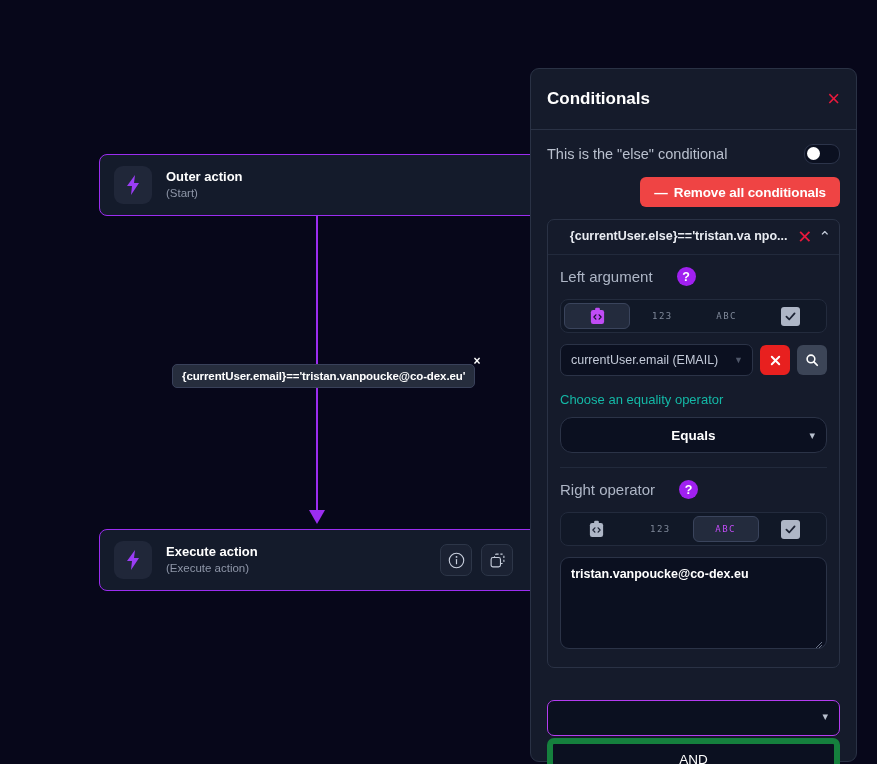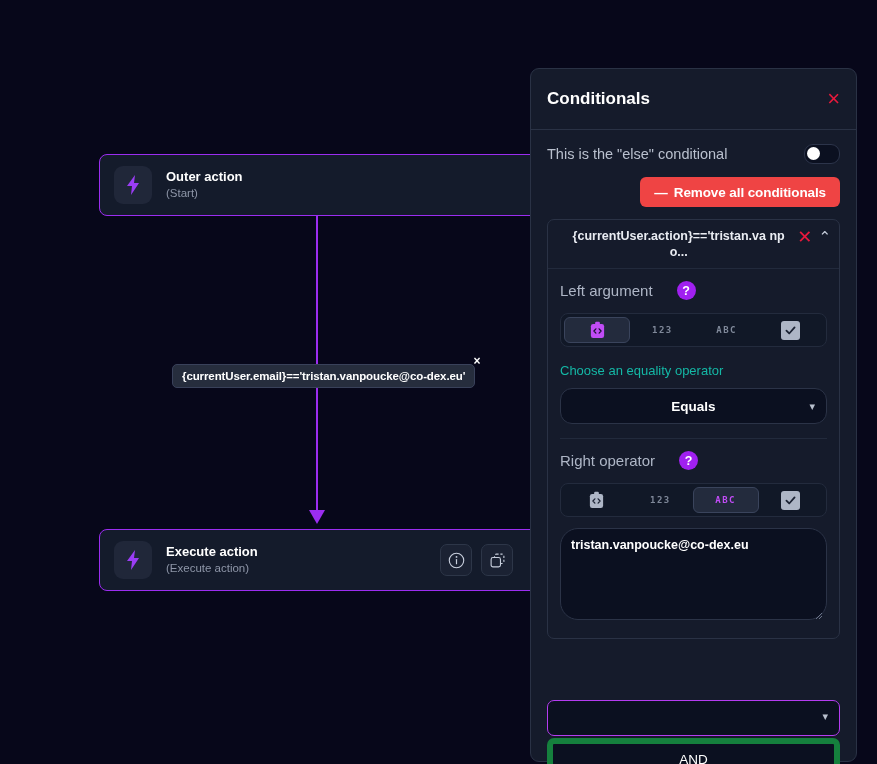--- a/index.html
+++ b/index.html
@@ -279,21 +279,21 @@
     box-sizing: border-box;
   }
   .type-opt.selected {
     background: #232b3d;
     border: 1px solid #3a4considered;
   }
   .type-opt.selected { border: 1px solid #3a445c; }
   .pixel-label {
     font-family: "DejaVu Sans Mono", monospace;
     font-size: 9px;
-    font-weight: bold;
+    font-weight: normal;
     letter-spacing: 1.5px;
     color: #7f8899;
   }
   .type-opt.selected .pixel-label { color: #c04cf5; }
 
   .check-box-icon {
     width: 19px; height: 19px;
     border-radius: 3px;
     background: #aeb6c6;
     display: flex; align-items: center; justify-content: center;
@@ -370,21 +370,21 @@
     border-top: 1px solid #222a3c;
     margin: 14px 0 12px 0;
   }
 
   .text-area {
     margin-top: 11px;
     width: 100%;
     height: 92px;
     background: #0b1020;
     border: 1px solid #2b3347;
-    border-radius: 18px;
+    border-radius: 9px;
     color: #ffffff;
     font-size: 12.5px;
     font-weight: bold;
     padding: 9px 10px;
     box-sizing: border-box;
     resize: none;
     position: relative;
     font-family: "Liberation Sans", sans-serif;
   }
   .ta-wrap { position: relative; }
@@ -509,21 +509,21 @@
       </div>
     </div>
 
     <button class="remove-all-btn">
       <span class="dash">—</span><span>Remove all conditionals</span>
     </button>
 
     <div class="cond-card">
 
       <div class="cond-card-head">
-        <div class="cond-expr">{currentUser.action}=='tristan.va npo...</div>
+        <div class="cond-expr">{currentUser.else}=='tristan.va npo...</div>
         <div class="cond-head-x">✕</div>
         <div class="cond-head-chev">⌃</div>
       </div>
 
       <div class="cond-card-body">
 
         <div class="arg-label-row">
           <span class="arg-label">Left argument</span>
           <span class="help-badge">?</span>
         </div>
@@ -544,20 +544,37 @@
           </div>
           <div class="type-opt">
             <span class="check-box-icon">
               <svg width="13" height="13" viewBox="0 0 14 14" aria-hidden="true">
                 <path d="M2.6 7.2 L5.6 10.2 L11.4 3.6" stroke="#1b2233" stroke-width="1.9" fill="none" stroke-linecap="round" stroke-linejoin="round"></path>
               </svg>
             </span>
           </div>
         </div>
 
+        <div class="left-input-row">
+          <div class="left-input">
+            <span>currentUser.email (EMAIL)</span>
+            <span class="caret">▼</span>
+          </div>
+          <div class="sq-btn red">
+            <svg width="13" height="13" viewBox="0 0 14 14" aria-hidden="true">
+              <path d="M3 3 L11 11 M11 3 L3 11" stroke="#ffffff" stroke-width="2.1" stroke-linecap="round"></path>
+            </svg>
+          </div>
+          <div class="sq-btn gray">
+            <svg width="14" height="14" viewBox="0 0 16 16" aria-hidden="true">
+              <circle cx="6.8" cy="6.8" r="4.4" fill="none" stroke="#ffffff" stroke-width="1.8"></circle>
+              <path d="M10.2 10.2 L14 14" stroke="#ffffff" stroke-width="2" stroke-linecap="round"></path>
+            </svg>
+          </div>
+        </div>
 
         <div class="section-label">Choose an equality operator</div>
         <div class="select-box">
           <span>Equals</span>
           <span class="chev">▾</span>
         </div>
 
         <div class="divider"></div>
 
         <div class="arg-label-row">

